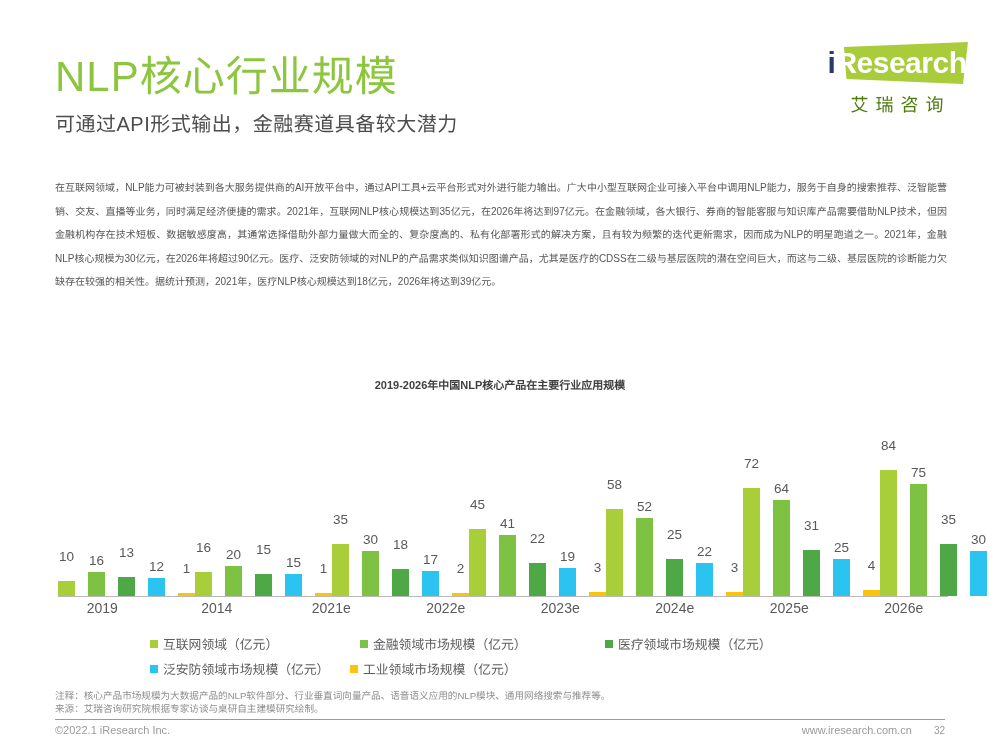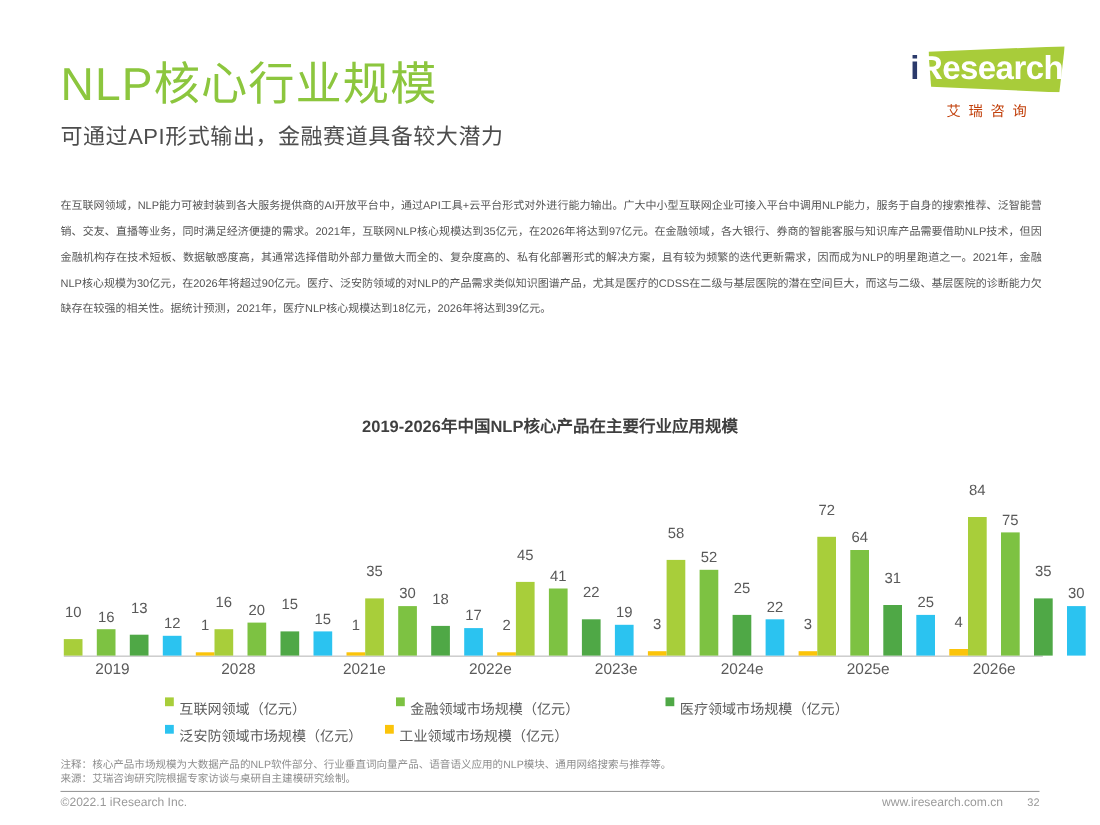--- a/index.html
+++ b/index.html
@@ -51,22 +51,22 @@
     color: #ffffff;
     letter-spacing: -0.5px;
     line-height: 38px;
     text-align: center;
   }
   .logo-text .i-char {
     color: #2b3a6b;
   }
   .logo-sub {
     margin-top: 2px;
-    font-size: 13px;
-    color: #c2410c;
+    font-size: 18px;
+    color: #4d7c0f;
     letter-spacing: 7px;
     padding-left: 7px;
   }
 
   
   .title-main {
     position: absolute;
     left: 55px;
     top: 42px;
     font-size: 42px;
@@ -100,21 +100,21 @@
     margin: 0;
   }
 
   
   .chart-title {
     position: absolute;
     left: 0;
     top: 376px;
     width: 1000px;
     text-align: center;
-    font-size: 15px;
+    font-size: 11px;
     font-weight: bold;
     color: #3f3f3f;
     margin: 0;
   }
   .chart-area {
     position: absolute;
     left: 58px;
     top: 406px;
     width: 890px;
     height: 190px;
@@ -181,20 +181,21 @@
     position: absolute;
     left: 150px;
     top: 634px;
     width: 700px;
     display: flex;
     flex-wrap: wrap;
     row-gap: 6px;
   }
   .legend-item {
     display: flex;
+    align-items: center;
     font-size: 12.8px;
     color: #5c5c5c;
     white-space: nowrap;
   }
   .legend-item.w1 { width: 210px; }
   .legend-item.w2 { width: 245px; }
   .legend-item.w3 { width: 245px; }
   .legend-item.w4 { width: 200px; }
   .legend-item.w5 { width: 200px; }
   .legend-swatch {
@@ -440,21 +441,21 @@
           </div>
           <div class="bar-wrap">
             <span class="bar-label" style="bottom: 26px;">6</span>
             <div class="bar" title="工业领域市场规模（亿元） 2026e: 6" style="height: 9px; background: rgb(251, 196, 10);"></div>
           </div>
         </div>
       </div>
   </div>
   <div class="axis-labels" id="axis-labels">
       <div class="axis-label">2019</div>
-      <div class="axis-label">2028</div>
+      <div class="axis-label">2014</div>
       <div class="axis-label">2021e</div>
       <div class="axis-label">2022e</div>
       <div class="axis-label">2023e</div>
       <div class="axis-label">2024e</div>
       <div class="axis-label">2025e</div>
       <div class="axis-label">2026e</div>
     </div>
 
   <div class="legend" id="legend">
       <div class="legend-item w1">

